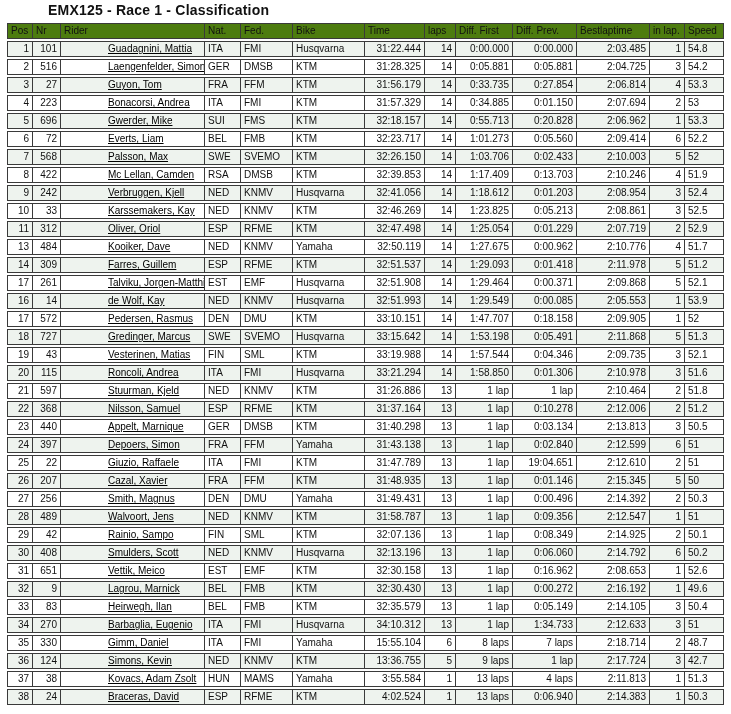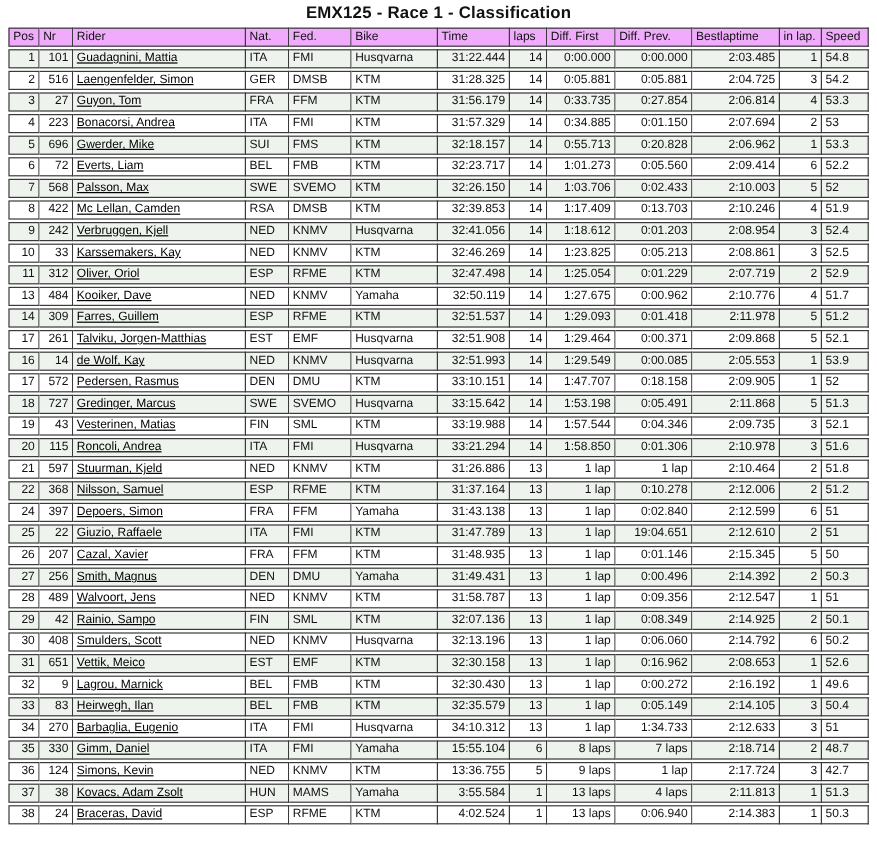--- a/index.html
+++ b/index.html
@@ -6,25 +6,25 @@
     margin: 0;
     padding: 0;
     width: 731px;
     height: 714px;
     background: #ffffff;
     font-family: "Liberation Sans", sans-serif;
     color: #111111;
     overflow: hidden;
   }
   .page-title {
-    text-align: center;
     font-size: 14px;
     font-weight: bold;
     margin: 2px 0 3px 0;
     letter-spacing: 0.2px;
+    padding-left: 48px;
   }
   table.classification {
     margin-left: 7px;
     width: 717px;
     table-layout: fixed;
     border-collapse: separate;
     border-spacing: 0 2px;
     font-size: 10px;
   }
   th, td {
@@ -35,29 +35,30 @@
     height: 12px;
     line-height: 12px;
     white-space: nowrap;
     overflow: hidden;
     background: #ffffff;
   }
   th:first-child, td:first-child { border-left: 1px solid #3a3a3a; }
   thead th {
     font-weight: normal;
     text-align: left;
-    background: #f0abfc;
+    background: #4d7c0f;
   }
   tbody tr:nth-child(odd) td { background: #eef3ee; }
   td.num { text-align: right; }
   td.txt { text-align: left; }
   .rider-link {
     text-decoration: underline;
     color: #000000;
     cursor: pointer;
+    margin-left: 44px;
   }
 </style>
 </head>
 <body>
 
 <div class="page-title">EMX125 - Race 1 - Classification</div>
 
 <table class="classification">
   <colgroup>
     <col style="width:26px">
@@ -401,20 +402,35 @@
         <td class="txt">KTM</td>
         <td class="num">31:37.164</td>
         <td class="num">13</td>
         <td class="num">1 lap</td>
         <td class="num">0:10.278</td>
         <td class="num">2:12.006</td>
         <td class="num">2</td>
         <td class="txt">51.2</td>
       </tr>
       <tr>
+        <td class="num">23</td>
+        <td class="num">440</td>
+        <td class="txt"><span class="rider-link">Appelt, Marnique</span></td>
+        <td class="txt">GER</td>
+        <td class="txt">DMSB</td>
+        <td class="txt">KTM</td>
+        <td class="num">31:40.298</td>
+        <td class="num">13</td>
+        <td class="num">1 lap</td>
+        <td class="num">0:03.134</td>
+        <td class="num">2:13.813</td>
+        <td class="num">3</td>
+        <td class="txt">50.5</td>
+      </tr>
+      <tr>
         <td class="num">24</td>
         <td class="num">397</td>
         <td class="txt"><span class="rider-link">Depoers, Simon</span></td>
         <td class="txt">FRA</td>
         <td class="txt">FFM</td>
         <td class="txt">Yamaha</td>
         <td class="num">31:43.138</td>
         <td class="num">13</td>
         <td class="num">1 lap</td>
         <td class="num">0:02.840</td>

